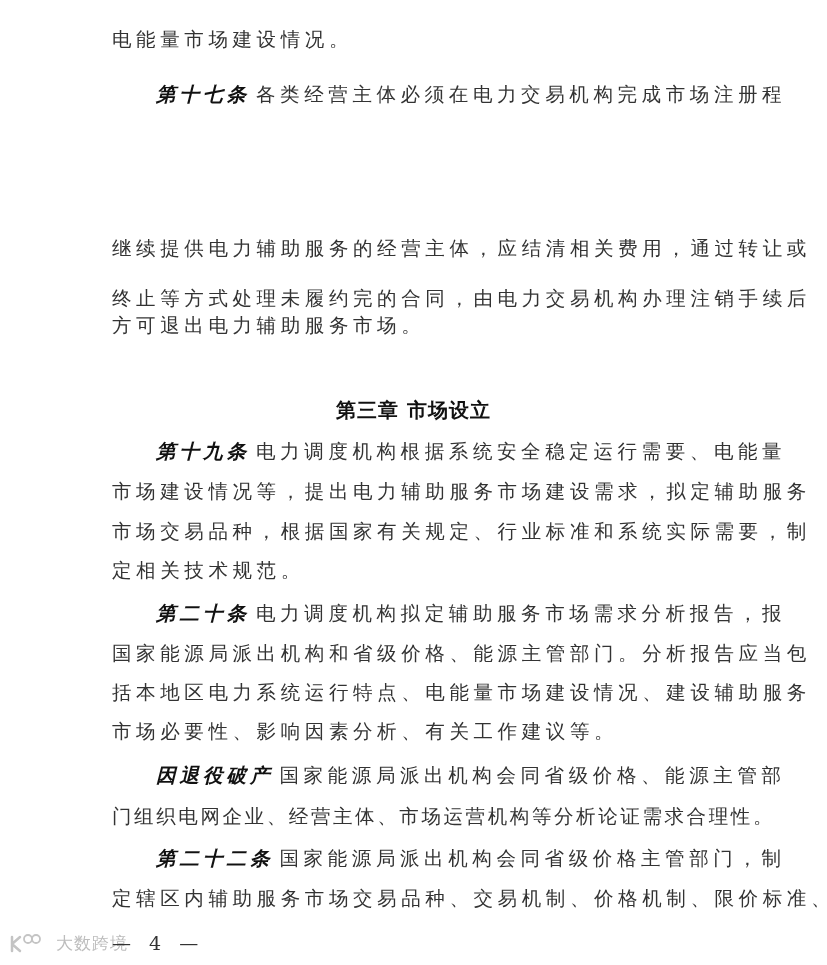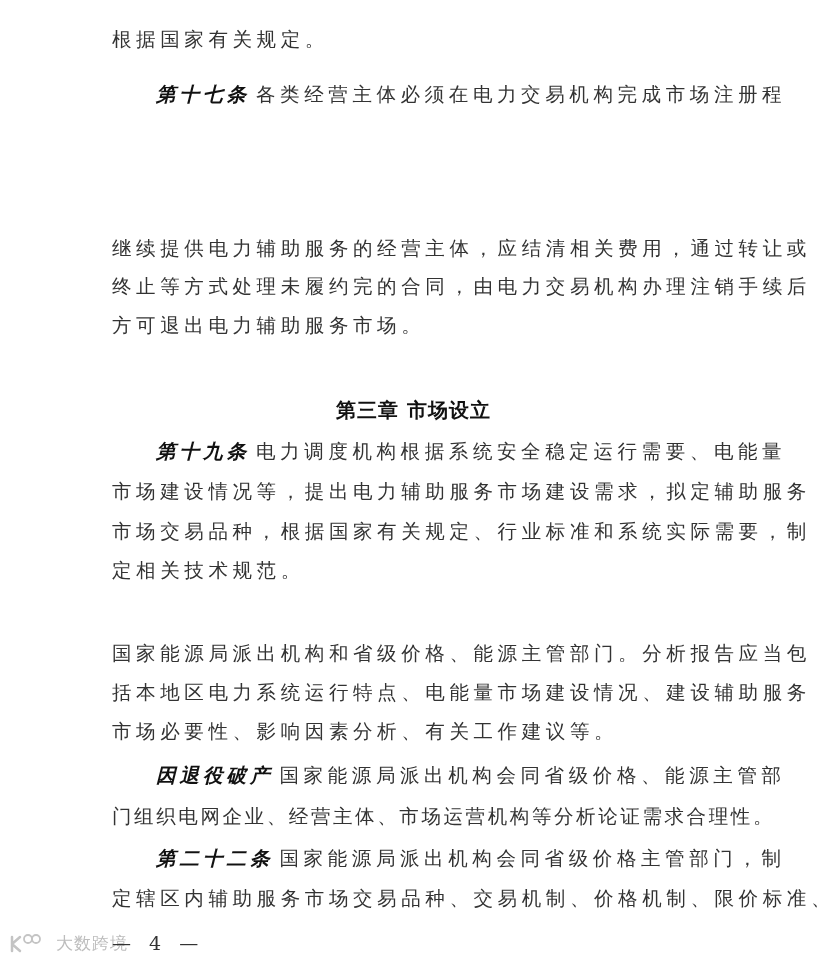--- a/index.html
+++ b/index.html
@@ -28,35 +28,36 @@
   .wm-icon { width: 36px; height: 22px; }
   .page-no {
     position: absolute; left: 112px; top: 2px; font-family: "DejaVu Serif", "Liberation Serif", serif; font-size: 19px; color: #333; letter-spacing: 6px;
   }
 </style>
 </head>
 <body>
 
 <div class="page">
 
-  <div class="line" style="top:28px"><span>根据国家有关规定。</span></div>
+  <div class="line" style="top:28px"><span>电能量市场建设情况。</span></div>
 
   <div class="line indent" style="top:83px"><span class="art-no">第十七条</span><span>各类经营主体必须在电力交易机构完成市场注册程</span></div>
 
   <div class="line" style="top:237px"><span>继续提供电力辅助服务的经营主体，应结清相关费用，通过转让或</span></div>
-  <div class="line" style="top:275px"><span>终止等方式处理未履约完的合同，由电力交易机构办理注销手续后</span></div>
+  <div class="line" style="top:287px"><span>终止等方式处理未履约完的合同，由电力交易机构办理注销手续后</span></div>
   <div class="line" style="top:314px"><span>方可退出电力辅助服务市场。</span></div>
 
   <div class="chapter">第三章  市场设立</div>
 
   <div class="line indent" style="top:440px"><span class="art-no">第十九条</span><span>电力调度机构根据系统安全稳定运行需要、电能量</span></div>
   <div class="line" style="top:480px"><span>市场建设情况等，提出电力辅助服务市场建设需求，拟定辅助服务</span></div>
   <div class="line" style="top:520px"><span>市场交易品种，根据国家有关规定、行业标准和系统实际需要，制</span></div>
   <div class="line" style="top:559px"><span>定相关技术规范。</span></div>
 
+  <div class="line indent" style="top:602px"><span class="art-no">第二十条</span><span>电力调度机构拟定辅助服务市场需求分析报告，报</span></div>
   <div class="line" style="top:642px"><span>国家能源局派出机构和省级价格、能源主管部门。分析报告应当包</span></div>
   <div class="line" style="top:681px"><span>括本地区电力系统运行特点、电能量市场建设情况、建设辅助服务</span></div>
   <div class="line" style="top:720px"><span>市场必要性、影响因素分析、有关工作建议等。</span></div>
 
   <div class="line indent" style="top:764px"><span class="art-no">因退役破产</span><span>国家能源局派出机构会同省级价格、能源主管部</span></div>
   <div class="line" style="top:805px; letter-spacing:2.6px"><span>门组织电网企业、经营主体、市场运营机构等分析论证需求合理性。</span></div>
 
   <div class="line indent" style="top:847px"><span class="art-no">第二十二条</span><span>国家能源局派出机构会同省级价格主管部门，制</span></div>
   <div class="line" style="top:887px"><span>定辖区内辅助服务市场交易品种、交易机制、价格机制、限价标准、</span></div>
 

